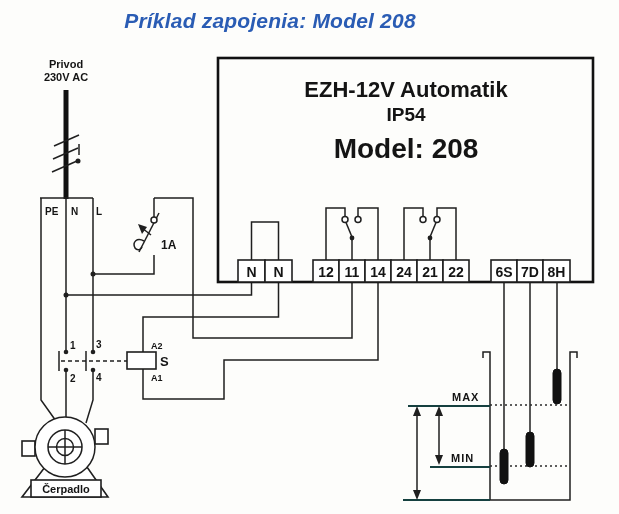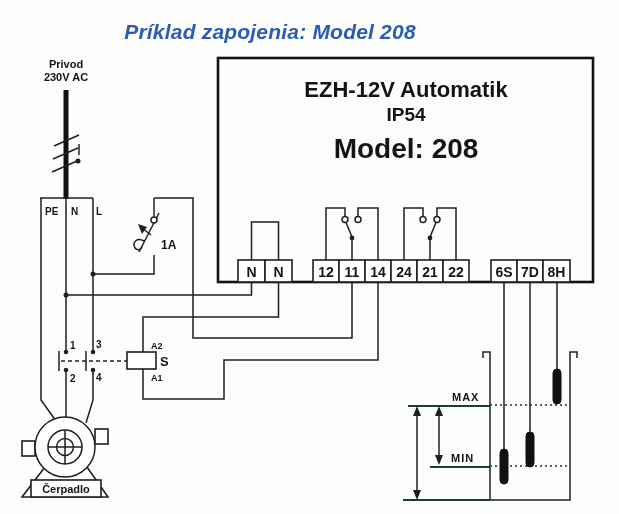--- a/index.html
+++ b/index.html
@@ -1,21 +1,21 @@
 <!DOCTYPE html>
 <html><head>
 <meta charset="utf-8">
 <style>
   html,body{margin:0;padding:0;background:#ffffff;}
   #stage{
     position:relative;width:619px;height:514px;background:#fdfdfb;
     font-family:"Liberation Sans",sans-serif;overflow:hidden;
   }
   #title{
-    position:absolute;left:40px;top:20px;width:460px;text-align:center;
+    position:absolute;left:40px;top:9px;width:460px;text-align:center;
     font-size:21px;font-weight:bold;font-style:italic;color:#2a5cb4;
     letter-spacing:0.2px;
   }
   svg{position:absolute;left:0;top:0;}
   .w{stroke:#1f1f1f;stroke-width:1.5;fill:none;}
   .thick{stroke:#111;stroke-width:5;fill:none;}
   .boxline{stroke:#111;stroke-width:2.6;fill:#fdfdfb;}
   .term{stroke:#1f1f1f;stroke-width:1.6;fill:#ffffff;}
   .dot{fill:#1f1f1f;stroke:none;}
   .oc{fill:#ffffff;stroke:#1f1f1f;stroke-width:1.5;}

